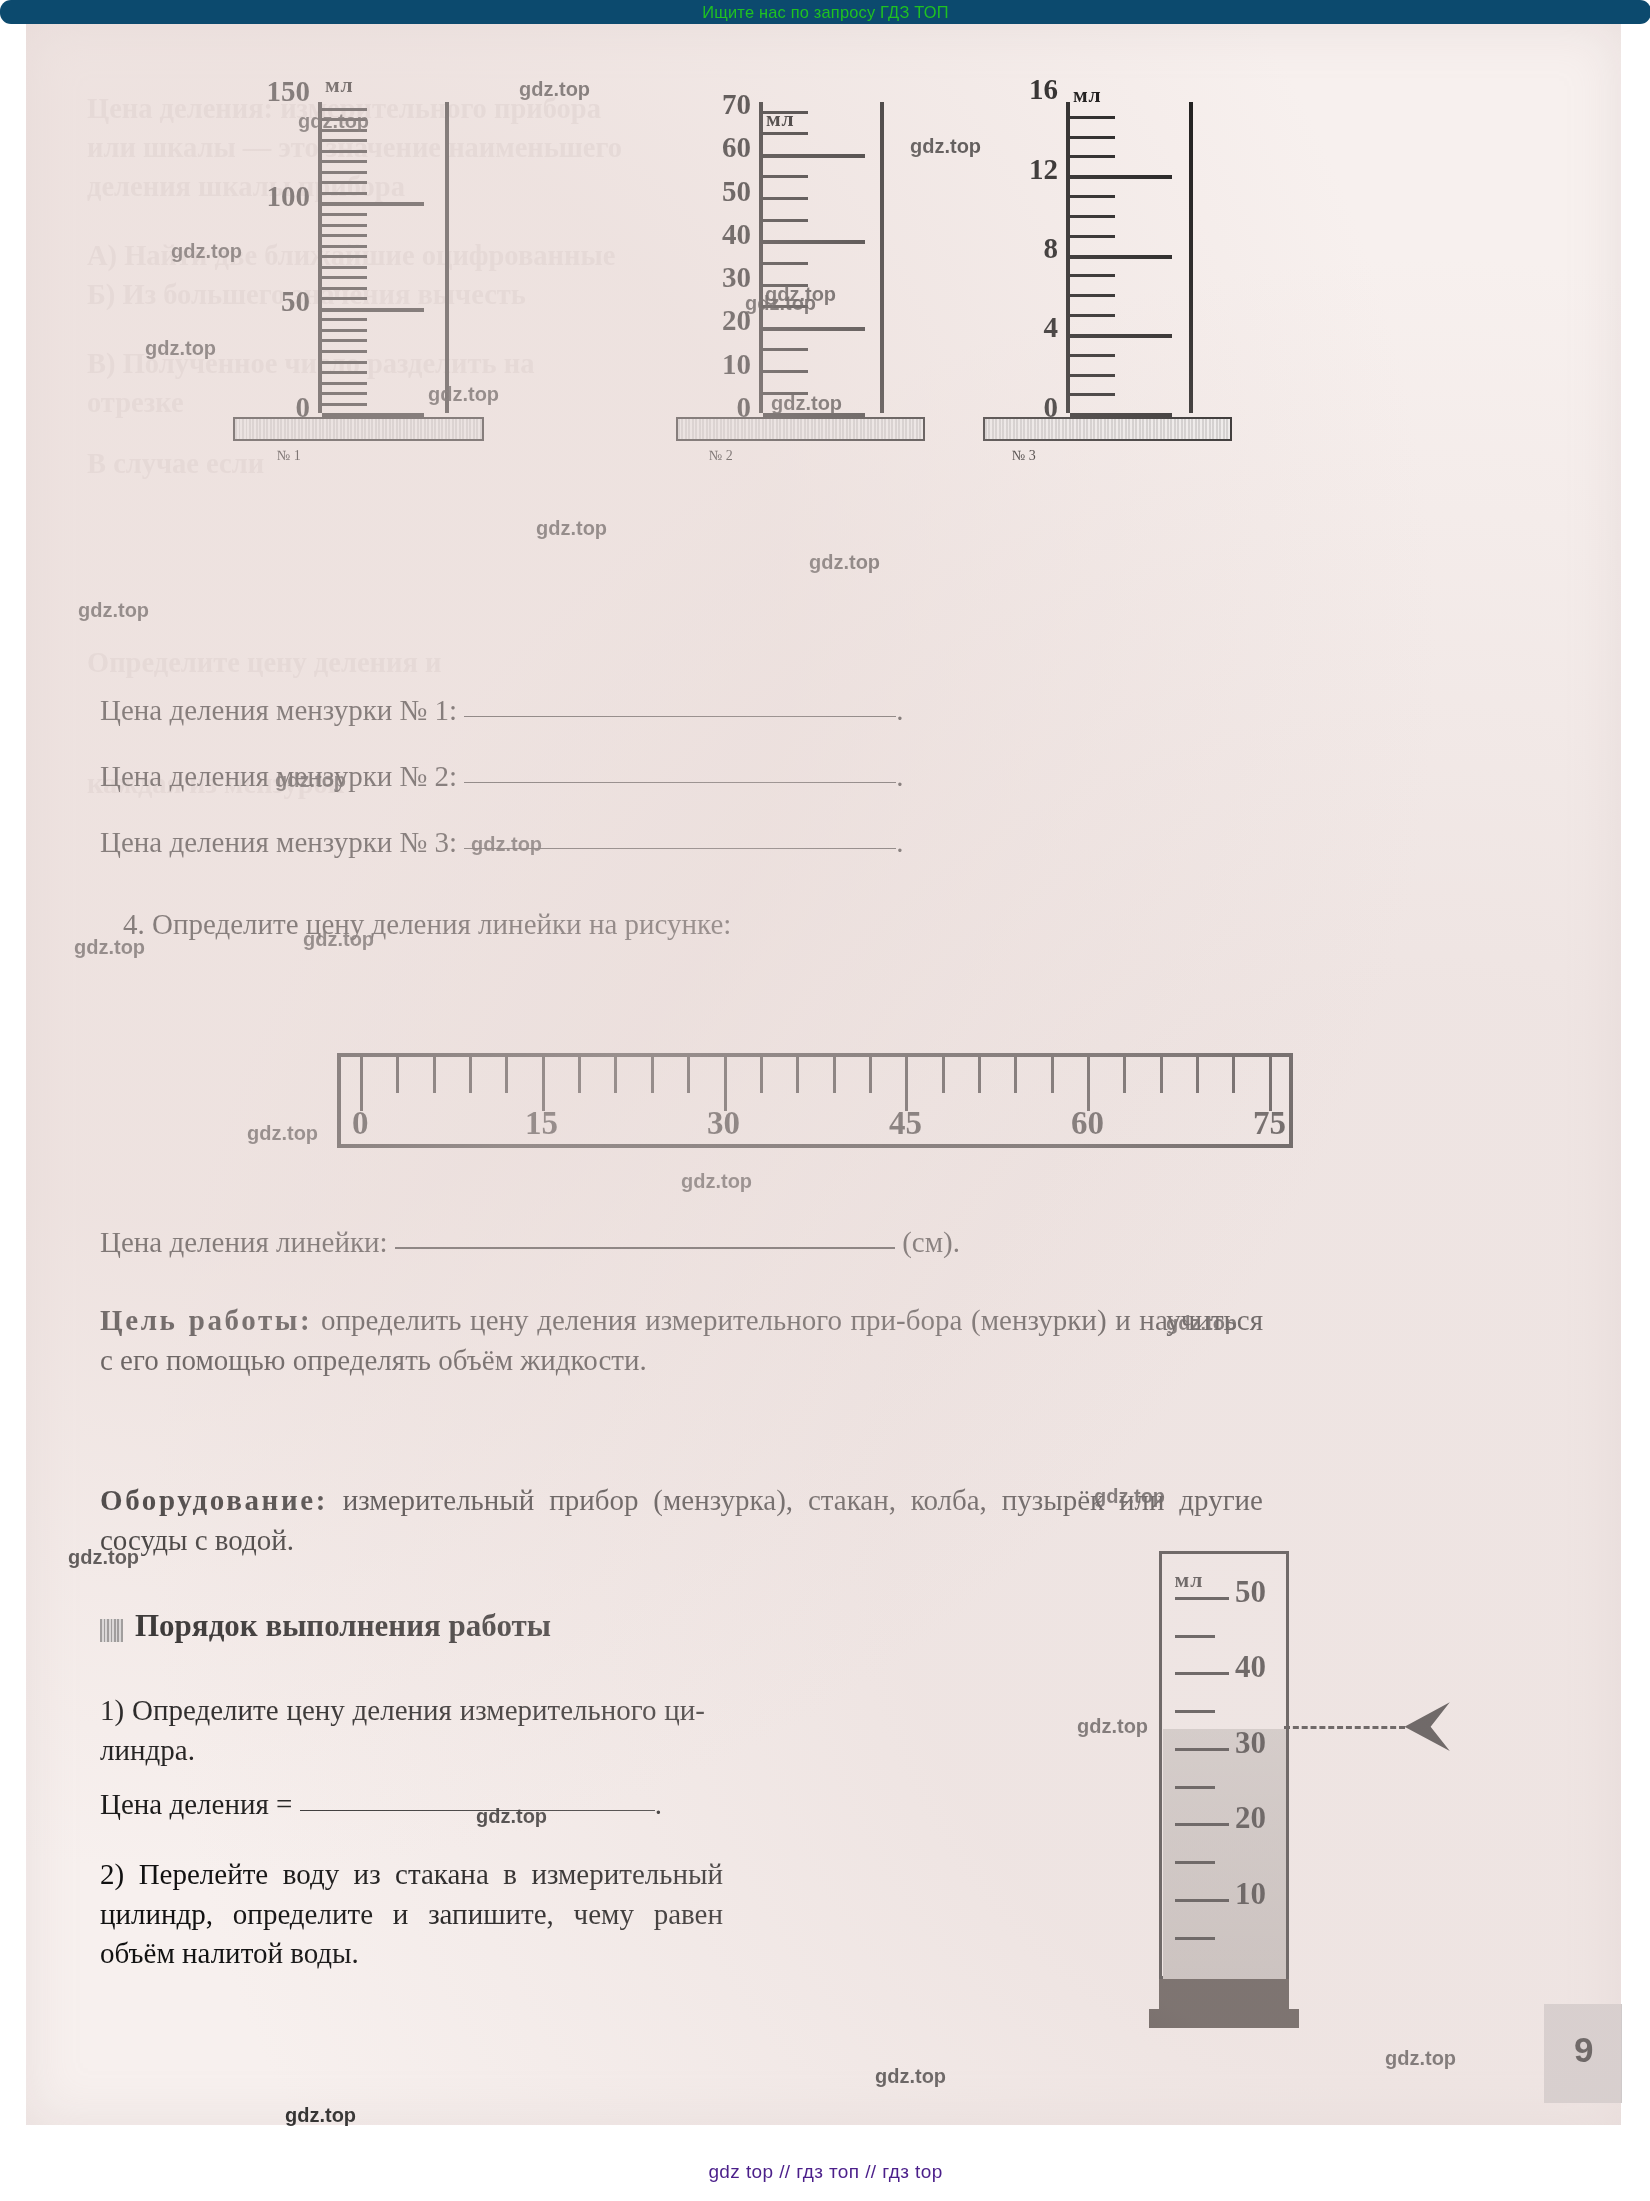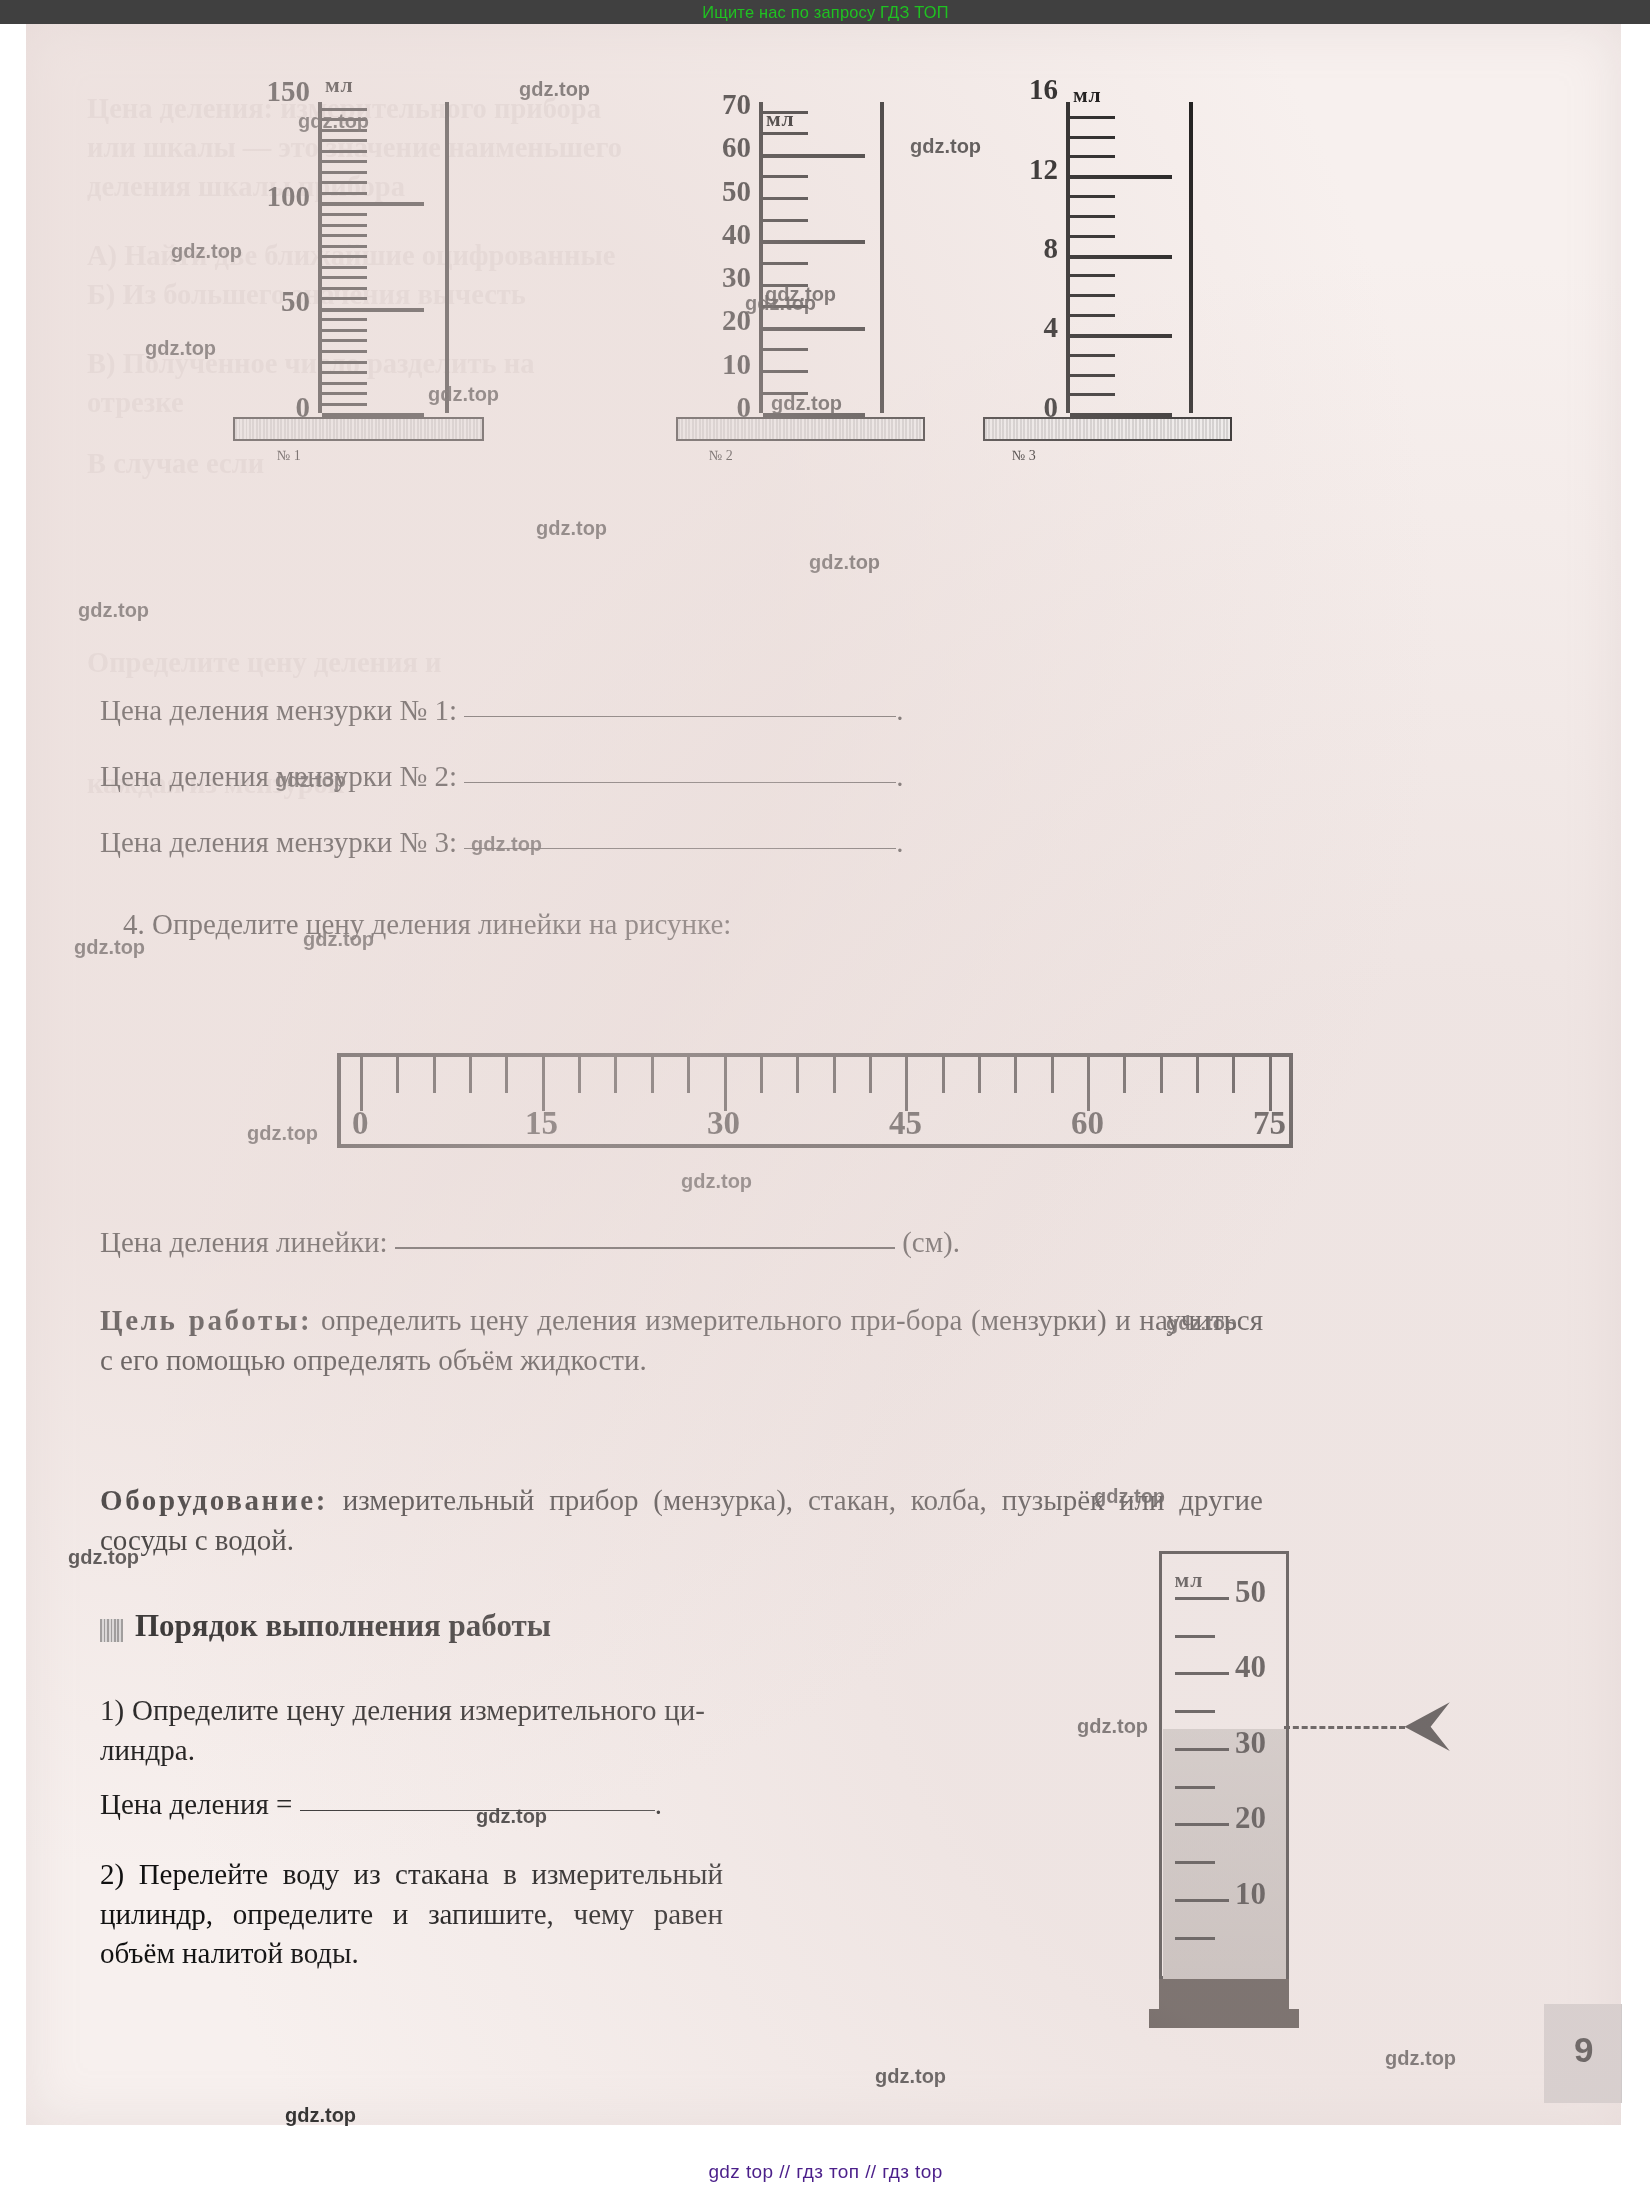--- a/index.html
+++ b/index.html
@@ -7,24 +7,25 @@
   body {
     width:1651px; height:2202px;
     background:#ffffff;
     font-family:"Liberation Serif", serif;
     position:relative;
     overflow:hidden;
   }
   
   #top-banner{
     position:absolute; top:0; left:0; width:1651px; height:24px;
-    background:#404040; color:#1fc221;
+    background:#0c4a6e; color:#1fc221;
     font-family:"Liberation Sans", sans-serif;
     font-size:16.4px; text-align:center; line-height:24px;
     letter-spacing:0.2px;
+    border-radius:11px;
   }
   
   #page{
     position:absolute; top:24px; left:26px;
     width:1595px; height:2101px;
     background:#f7f0ee;
     box-shadow:inset 0 0 52px rgba(190,170,170,.25);
   }
   #page::after{
     content:""; position:absolute; inset:0;

